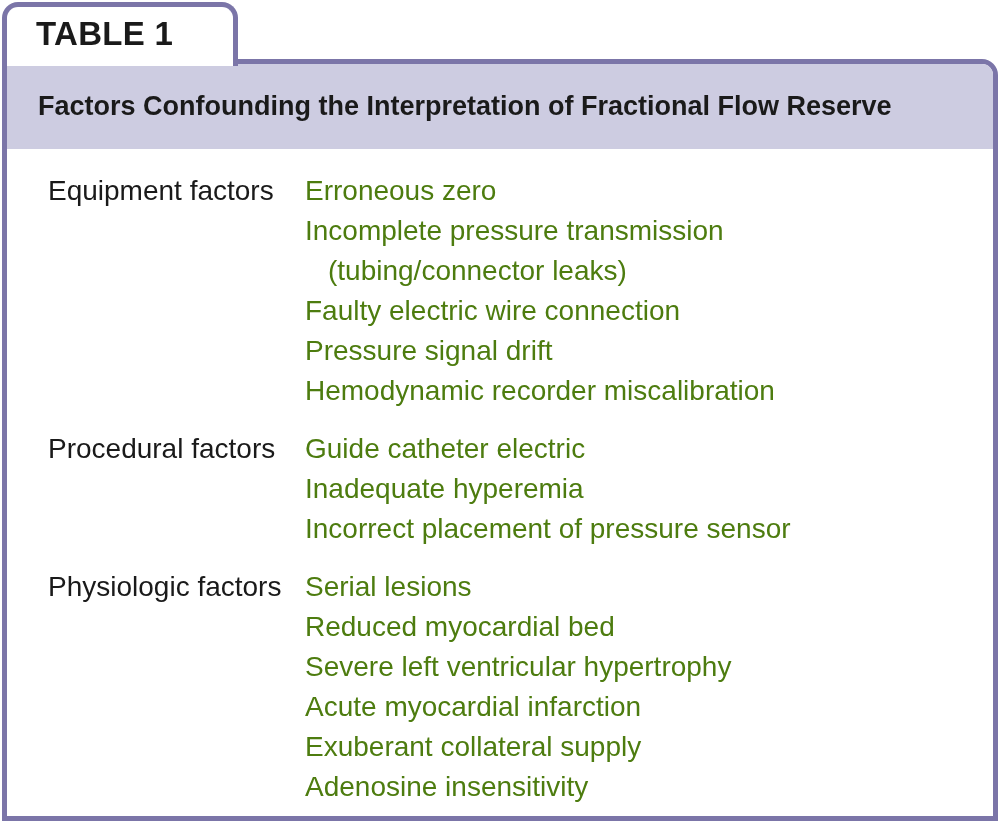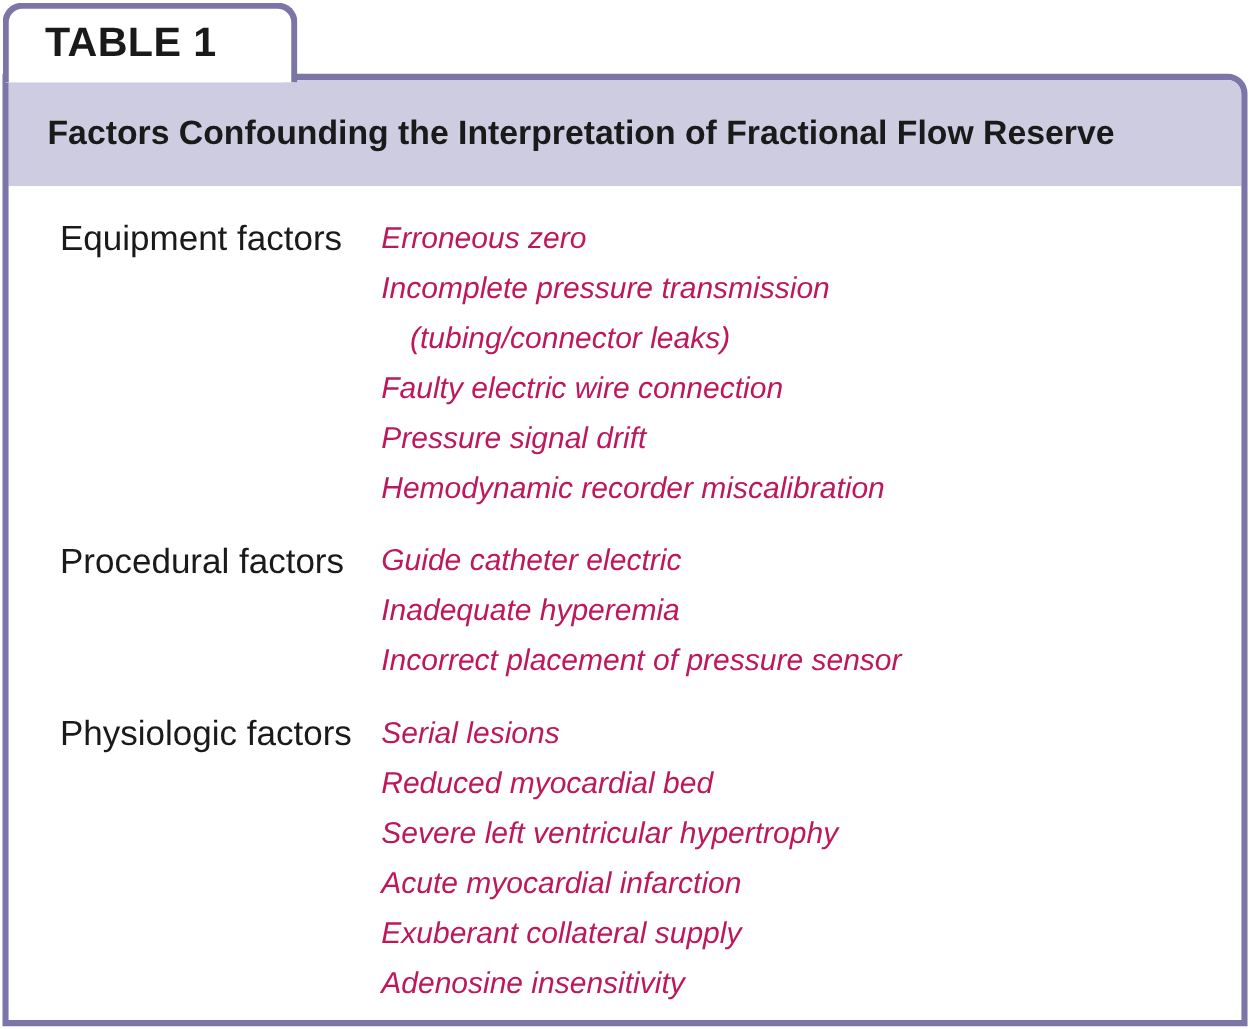--- a/index.html
+++ b/index.html
@@ -108,24 +108,23 @@
     padding-left: 41px;
     box-sizing: border-box;
     font-size: 28px;
     color: #1a1a1a;
     line-height: 40px;
     white-space: nowrap;
   }
 
   .section-items {
     flex: 1 1 auto;
-    font-size: 24px;
-    color: #be185d;
+    font-size: 28px;
+    color: #4d7c0f;
     line-height: 40px;
-    font-style: italic;
   }
   .item {
     white-space: nowrap;
   }
   .item.indented {
     padding-left: 23px;
   }
 </style>
 </head>
 <body>

